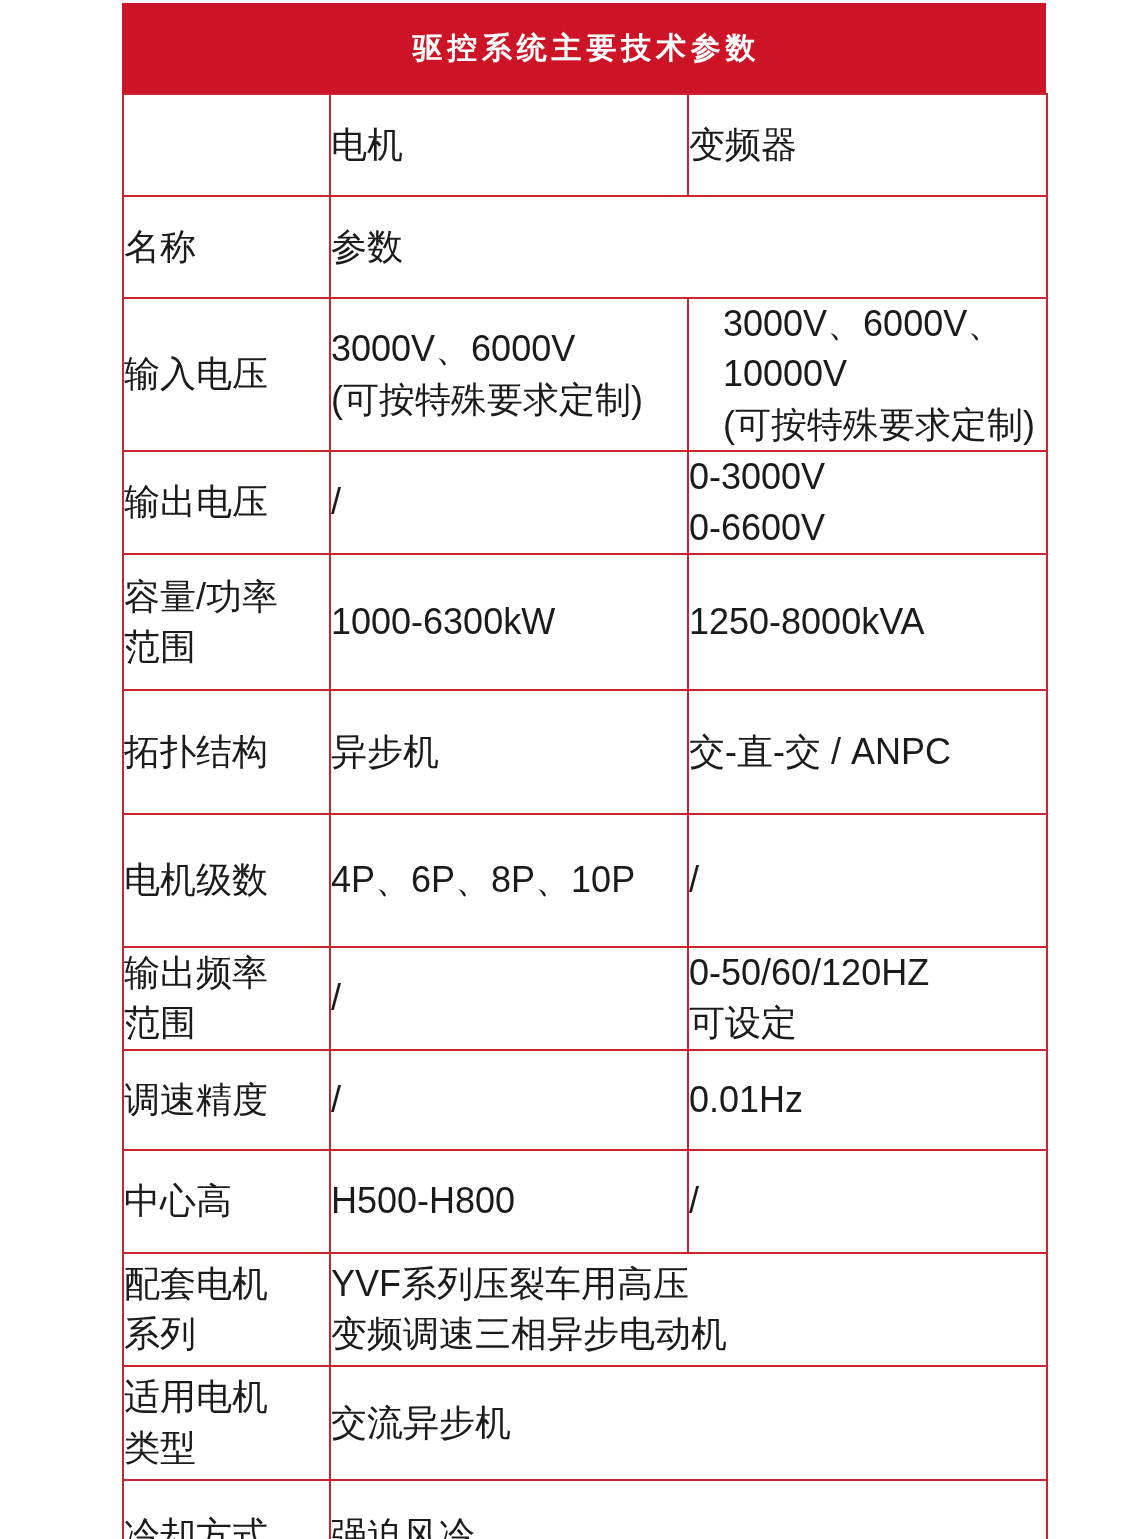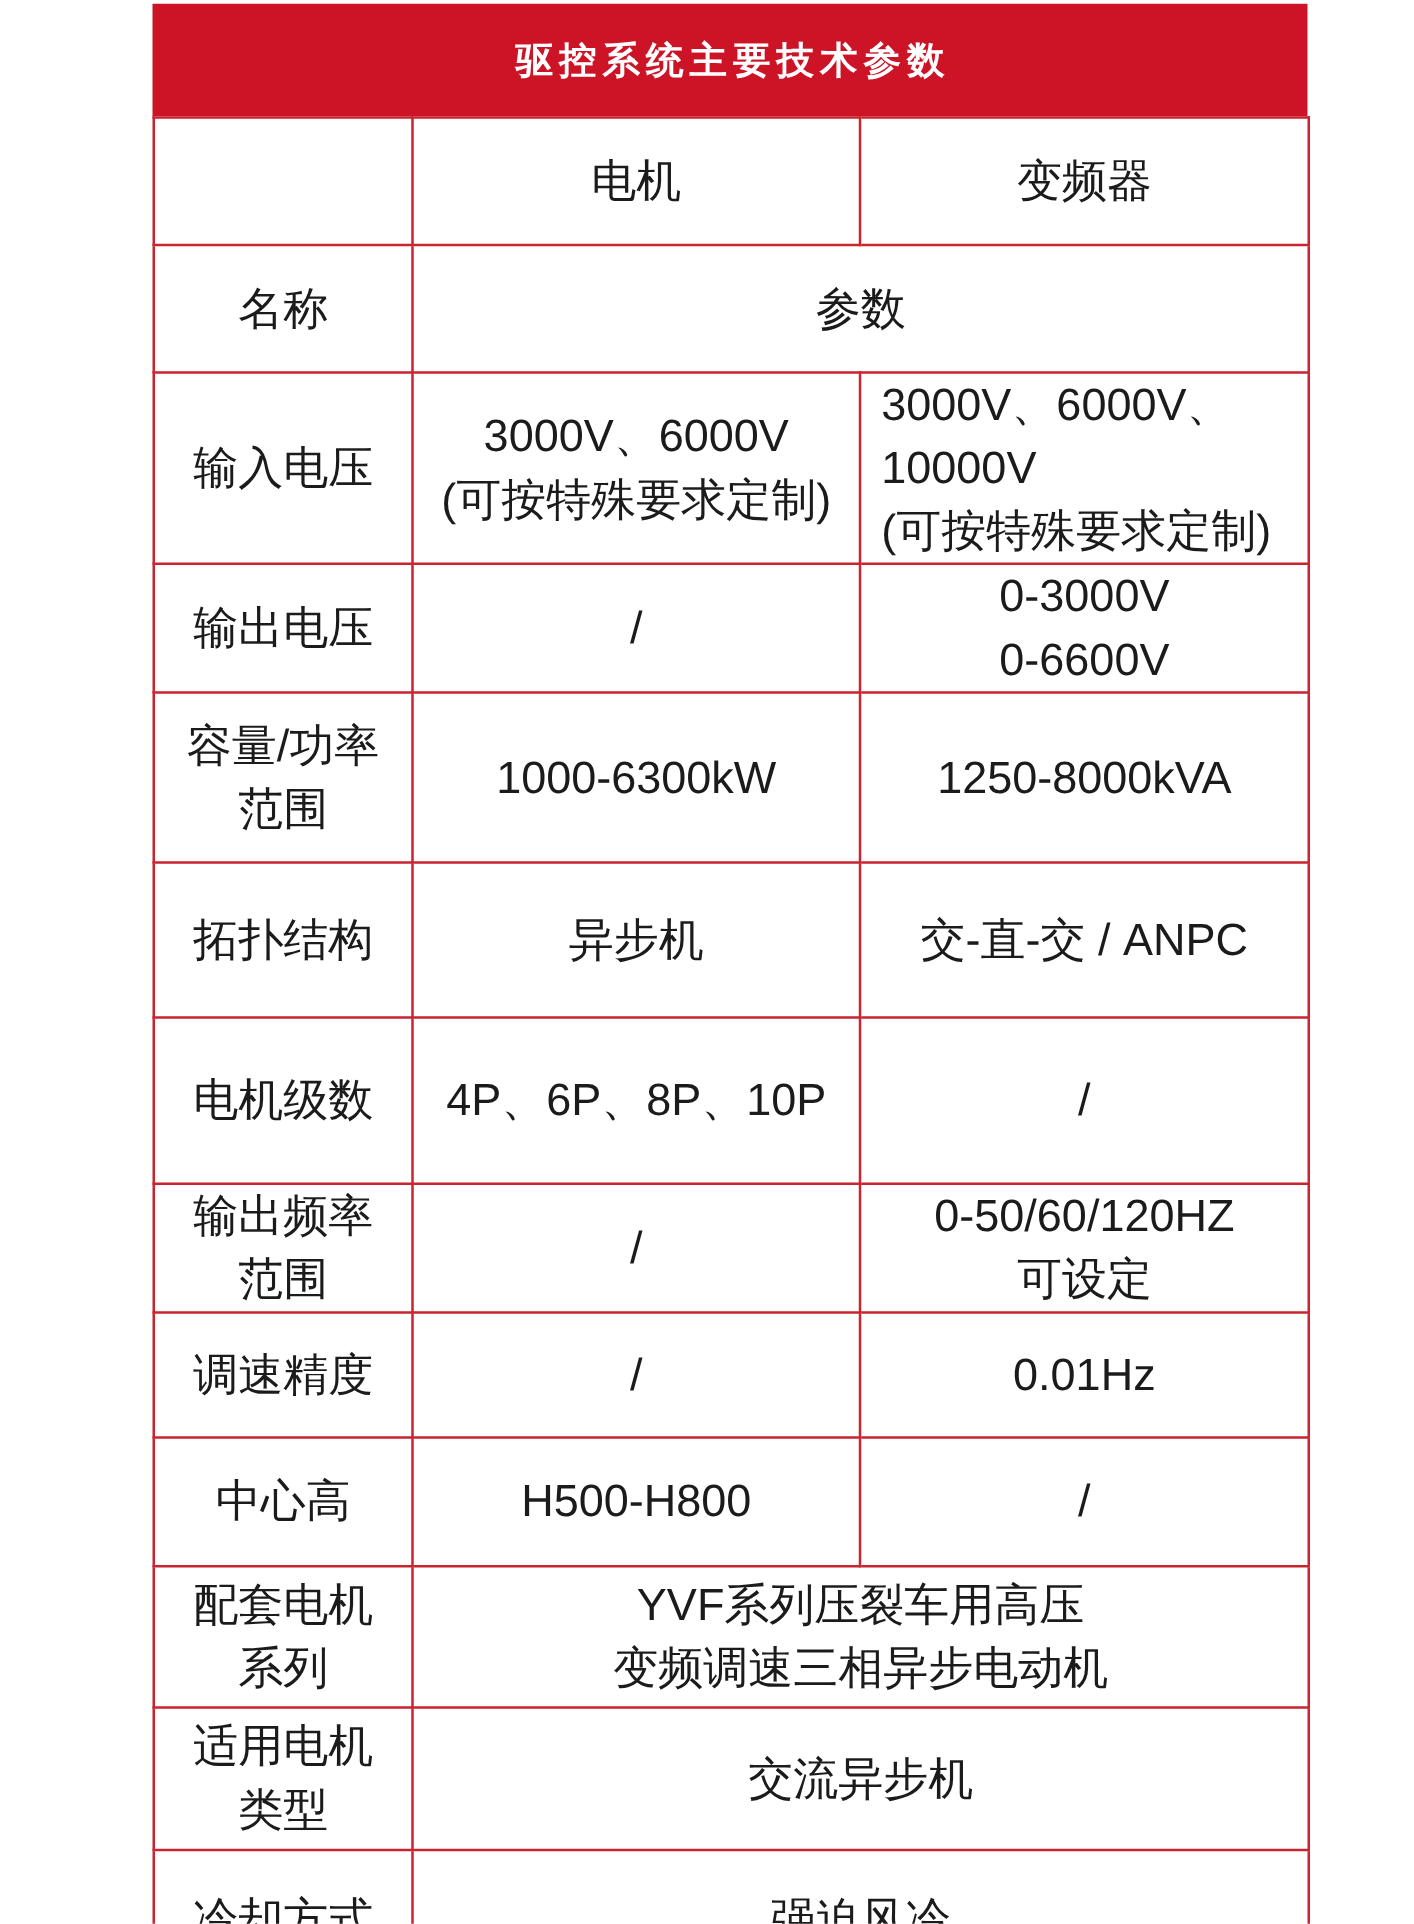--- a/index.html
+++ b/index.html
@@ -37,30 +37,29 @@
   table{
     width:924px;
     border-collapse:collapse;
     table-layout:fixed;
   }
   col.c1{width:207px;}
   col.c2{width:358px;}
   col.c3{width:359px;}
   td{
     border:2px solid var(--border);
-    text-align:center;
     vertical-align:middle;
     font-size:36px;
     line-height:1.4;
     white-space:pre-line;
     overflow:hidden;
   }
   td.left{
     text-align:left;
-    padding-left:16px;
+    padding-left:34px;
     padding-right:6px;
   }
   tr.r1{height:102px;}
   tr.r2{height:102px;margin-top:11px;}
   tr.r3{height:153px;}
   tr.r4{height:102px;}
   tr.r5{height:136px;}
   tr.r6{height:124px;}
   tr.r7{height:133px;}
   tr.r8{height:102px;}

